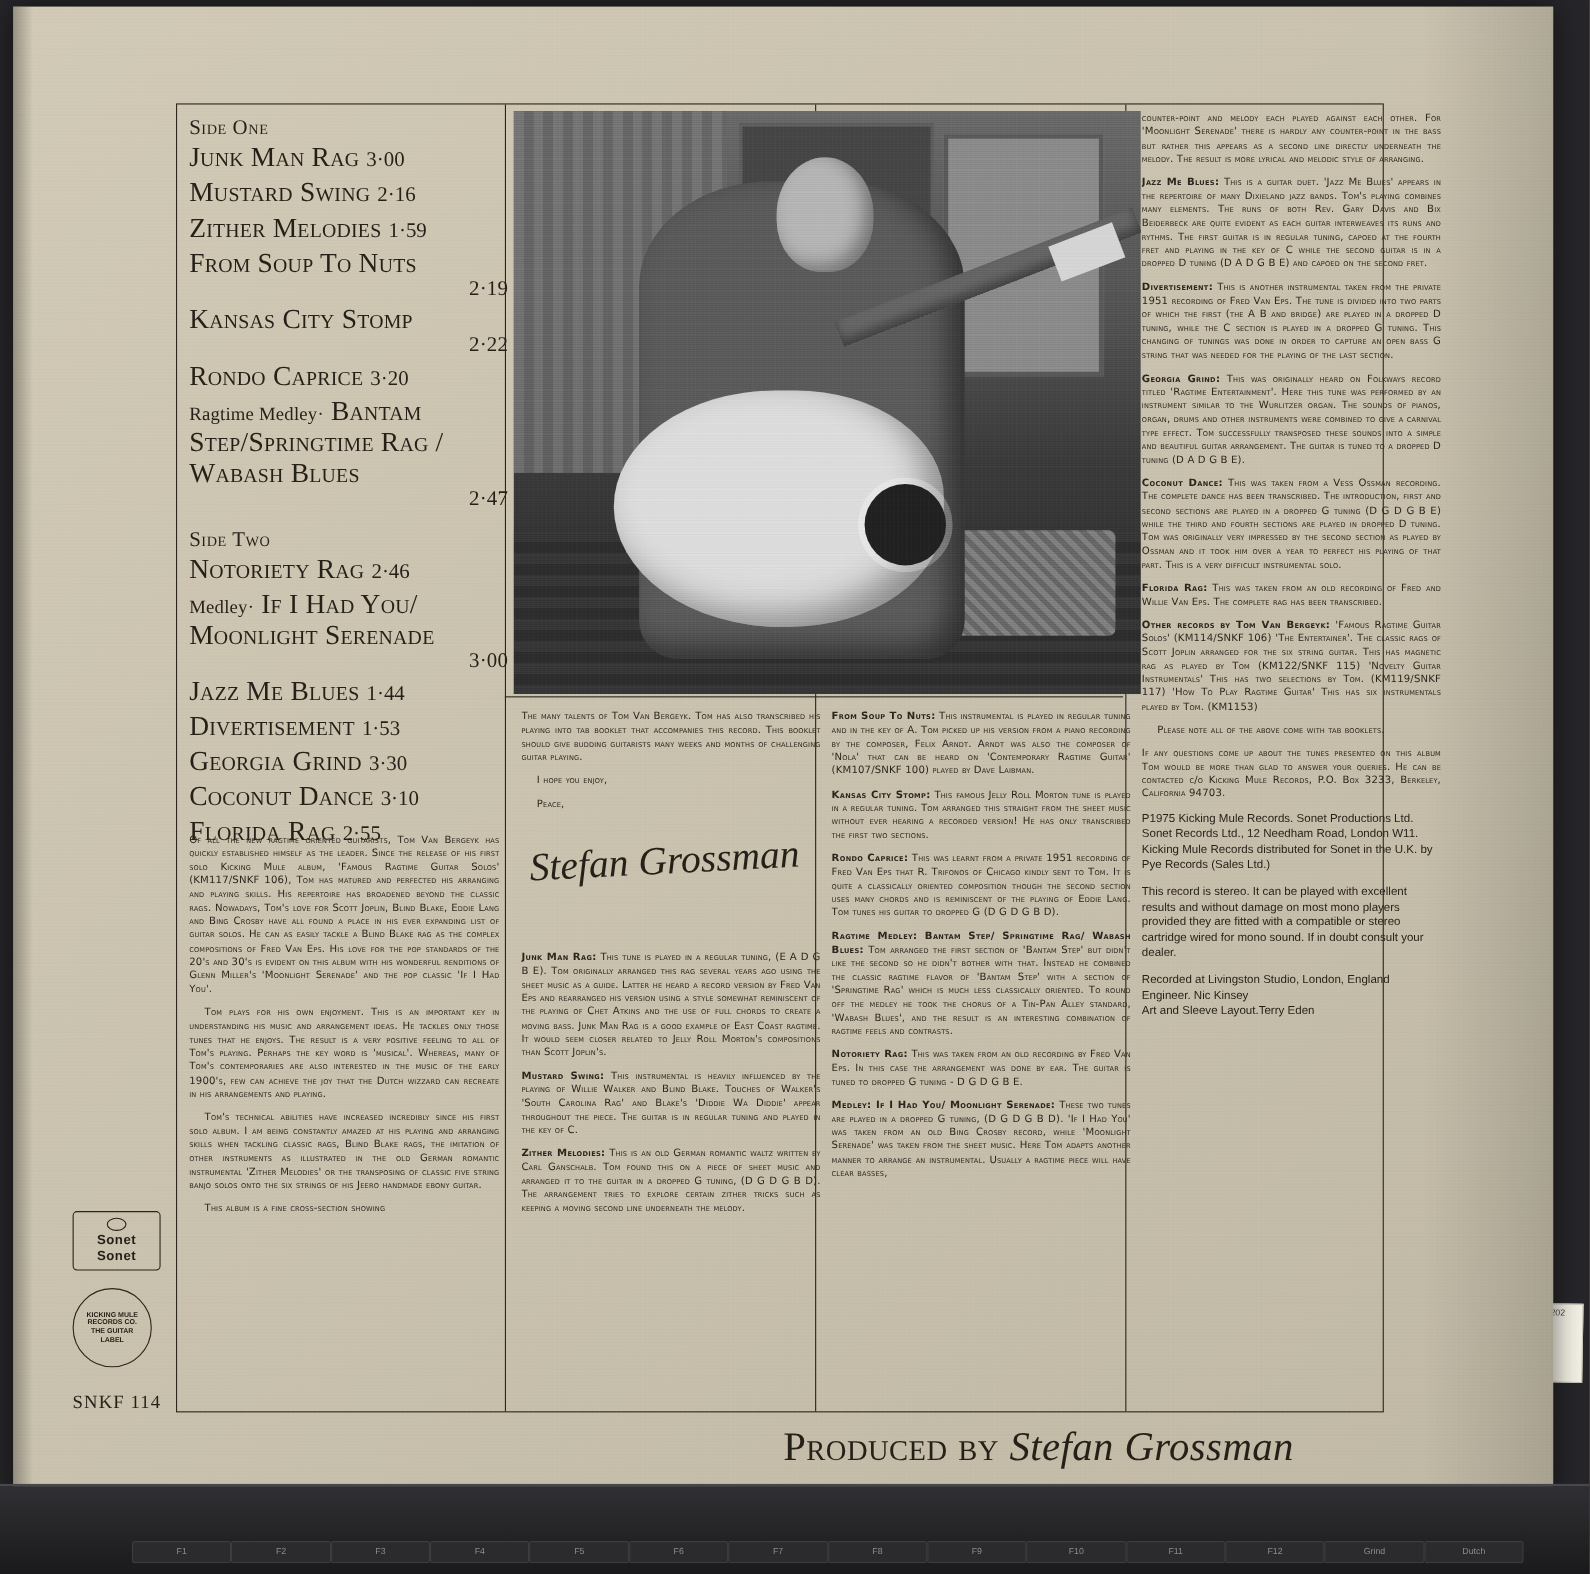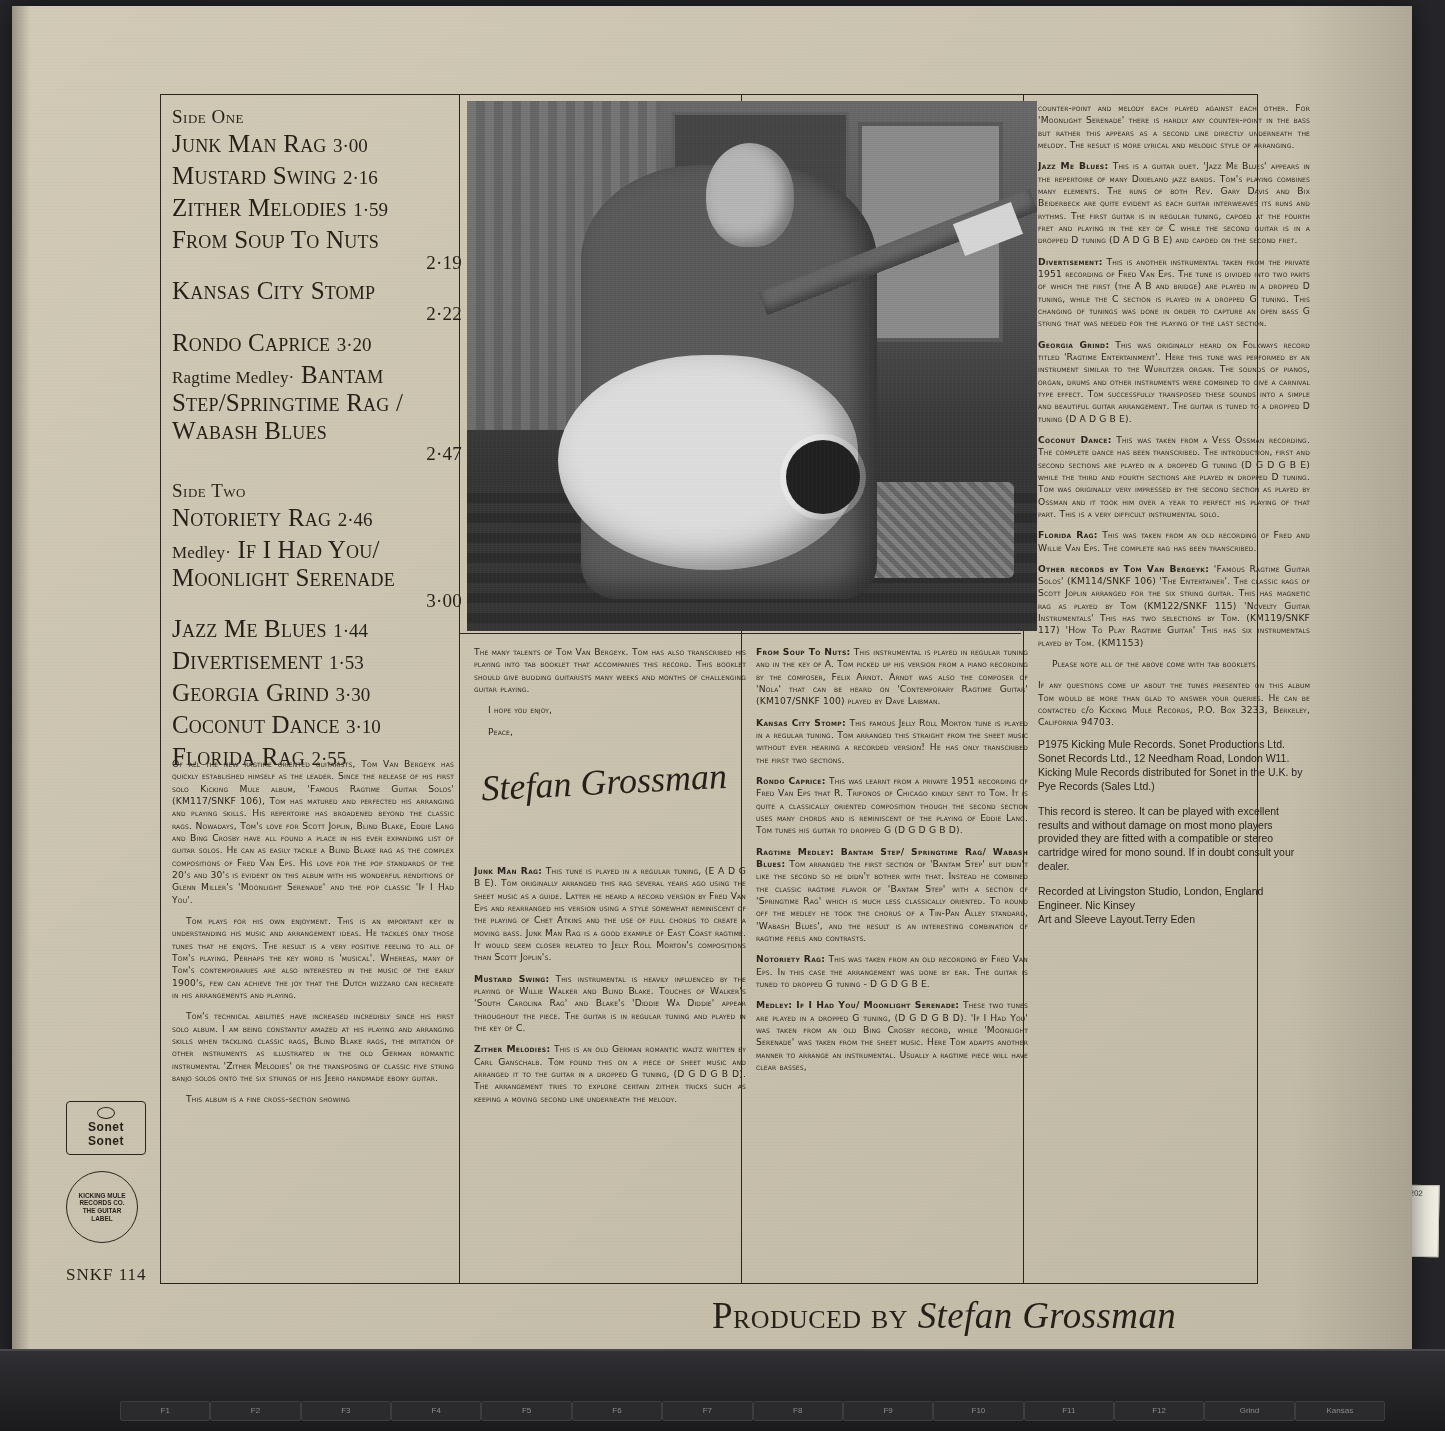--- a/index.html
+++ b/index.html
@@ -599,16 +599,16 @@
       <div class="key">F4</div>
       <div class="key">F5</div>
       <div class="key">F6</div>
       <div class="key">F7</div>
       <div class="key">F8</div>
       <div class="key">F9</div>
       <div class="key">F10</div>
       <div class="key">F11</div>
       <div class="key">F12</div>
       <div class="key">Grind</div>
-      <div class="key">Kansas</div>
+      <div class="key">Dutch</div>
     </div>
   </div>
 </div>
 
 </body></html>

